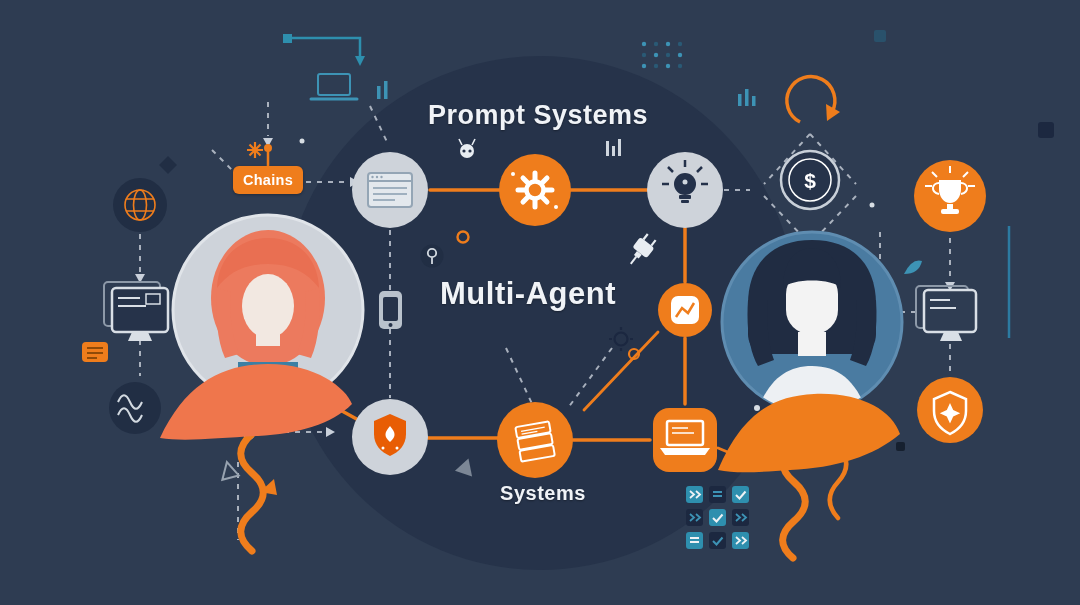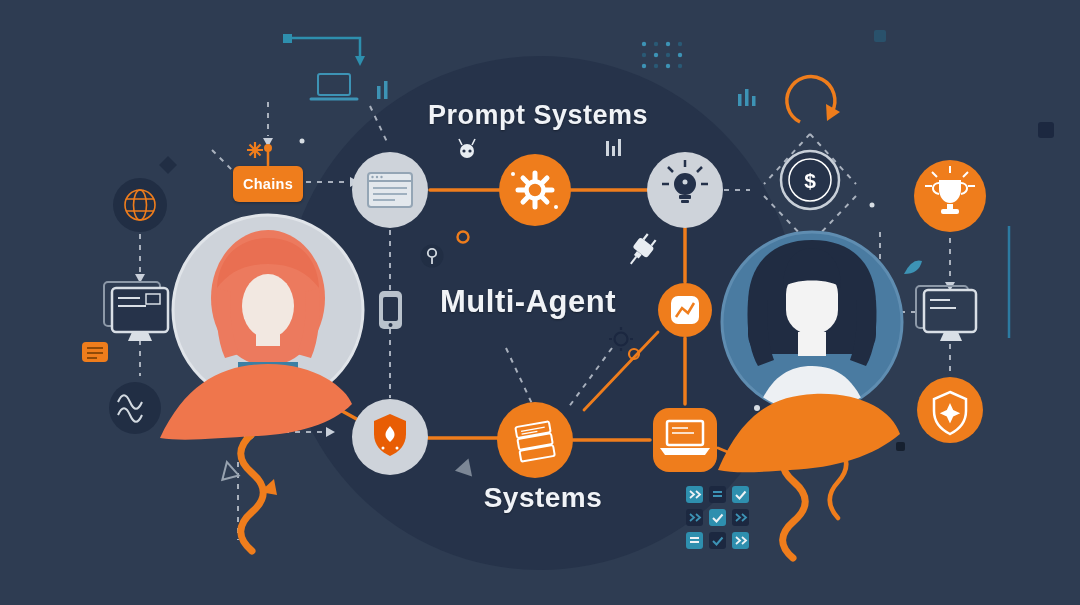--- a/index.html
+++ b/index.html
@@ -7,24 +7,24 @@
     position:relative; width:1080px; height:605px; overflow:hidden;
     background:#2e3c52;
     font-family:"Liberation Sans", sans-serif;
   }
   .stage svg.layer { position:absolute; left:0; top:0; }
   .label {
     position:absolute; color:#f0f3f7; font-weight:700; text-align:center;
     letter-spacing:.5px; text-shadow:0 1px 2px rgba(0,0,0,.35);
   }
   #lbl-prompt { left:398px; top:100px; width:280px; font-size:27px; }
-  #lbl-multi  { left:403px; top:284px; width:250px; font-size:31px; }
-  #lbl-systems{ left:453px; top:482px; width:180px; font-size:28px; }
+  #lbl-multi  { left:403px; top:276px; width:250px; font-size:31px; }
+  #lbl-systems{ left:453px; top:482px; width:180px; font-size:20px; }
   .badge {
-    position:absolute; left:233px; top:166px; width:70px; height:36px;
+    position:absolute; left:233px; top:166px; width:70px; height:28px;
     background:#ef7d1c; border-radius:6px; color:#fff; font-weight:700;
     font-size:14.5px; display:flex; align-items:center; justify-content:center;
     letter-spacing:.3px; box-shadow:0 1px 3px rgba(0,0,0,.3);
   }
 </style>
 </head>
 <body>
 
 <div class="stage">
 

